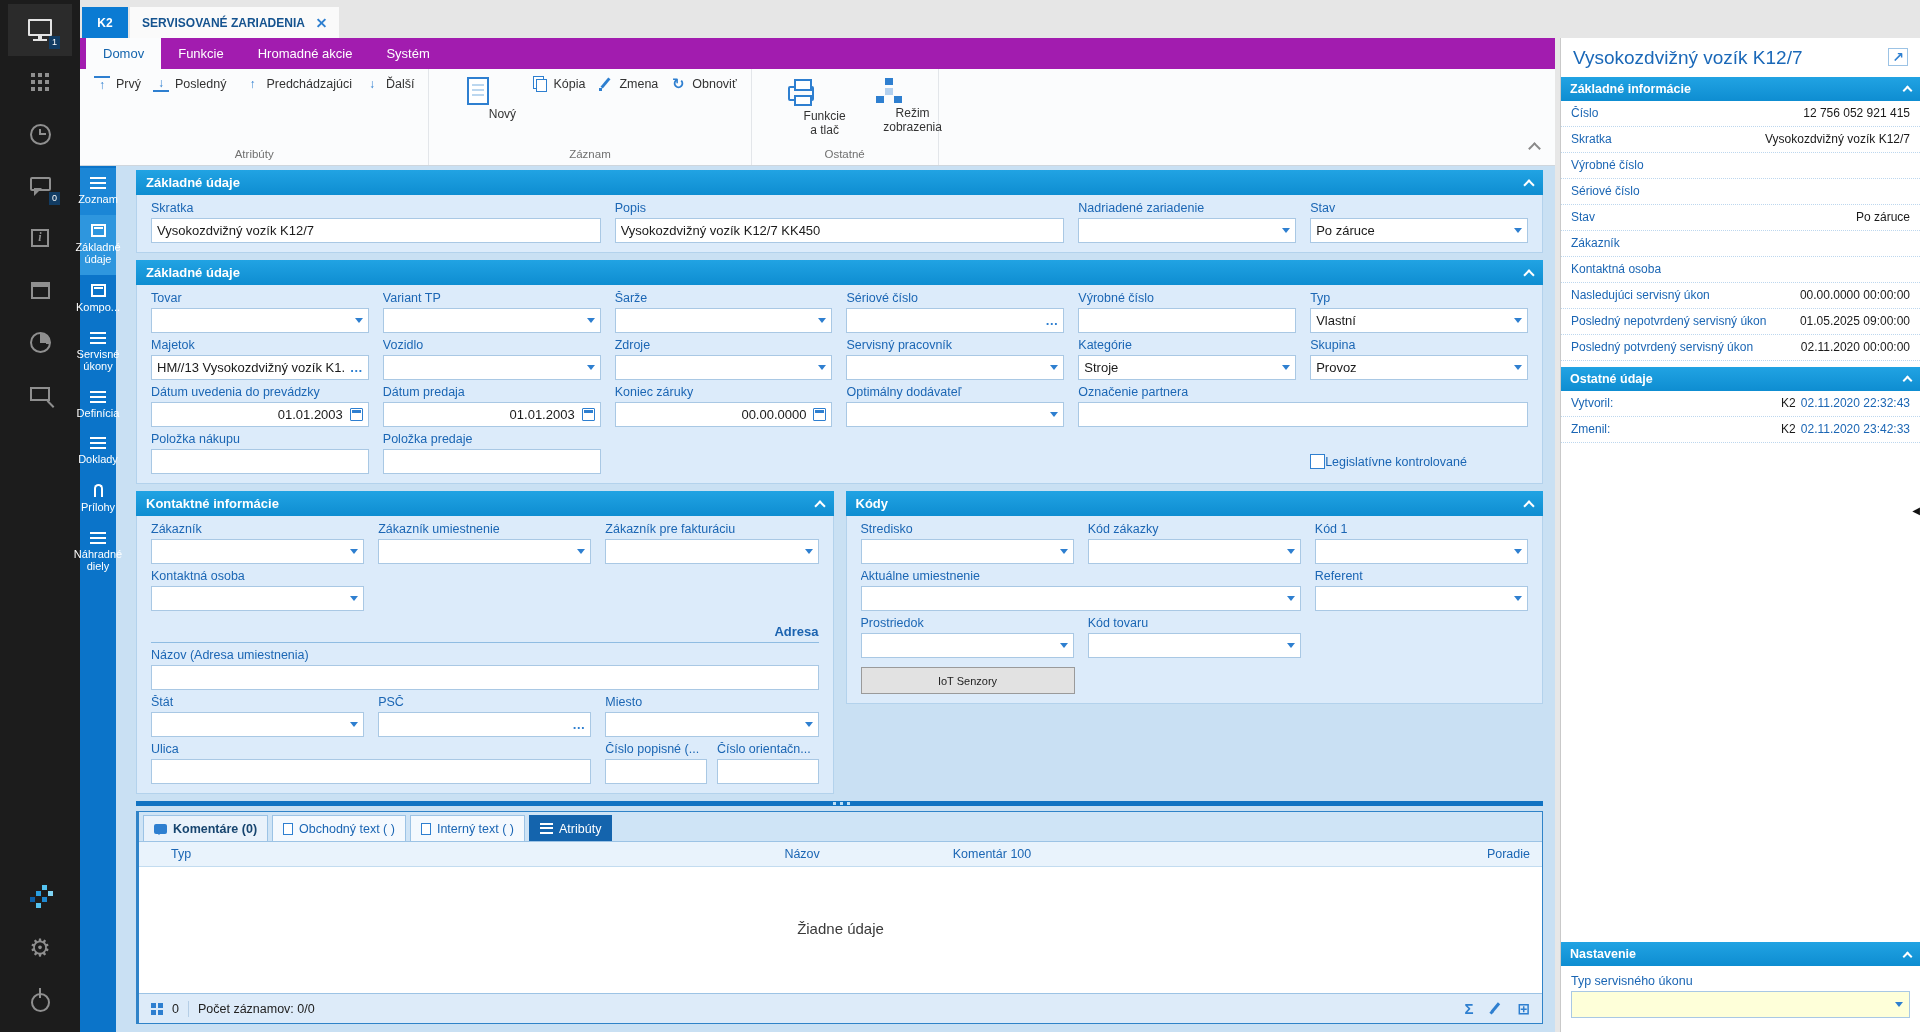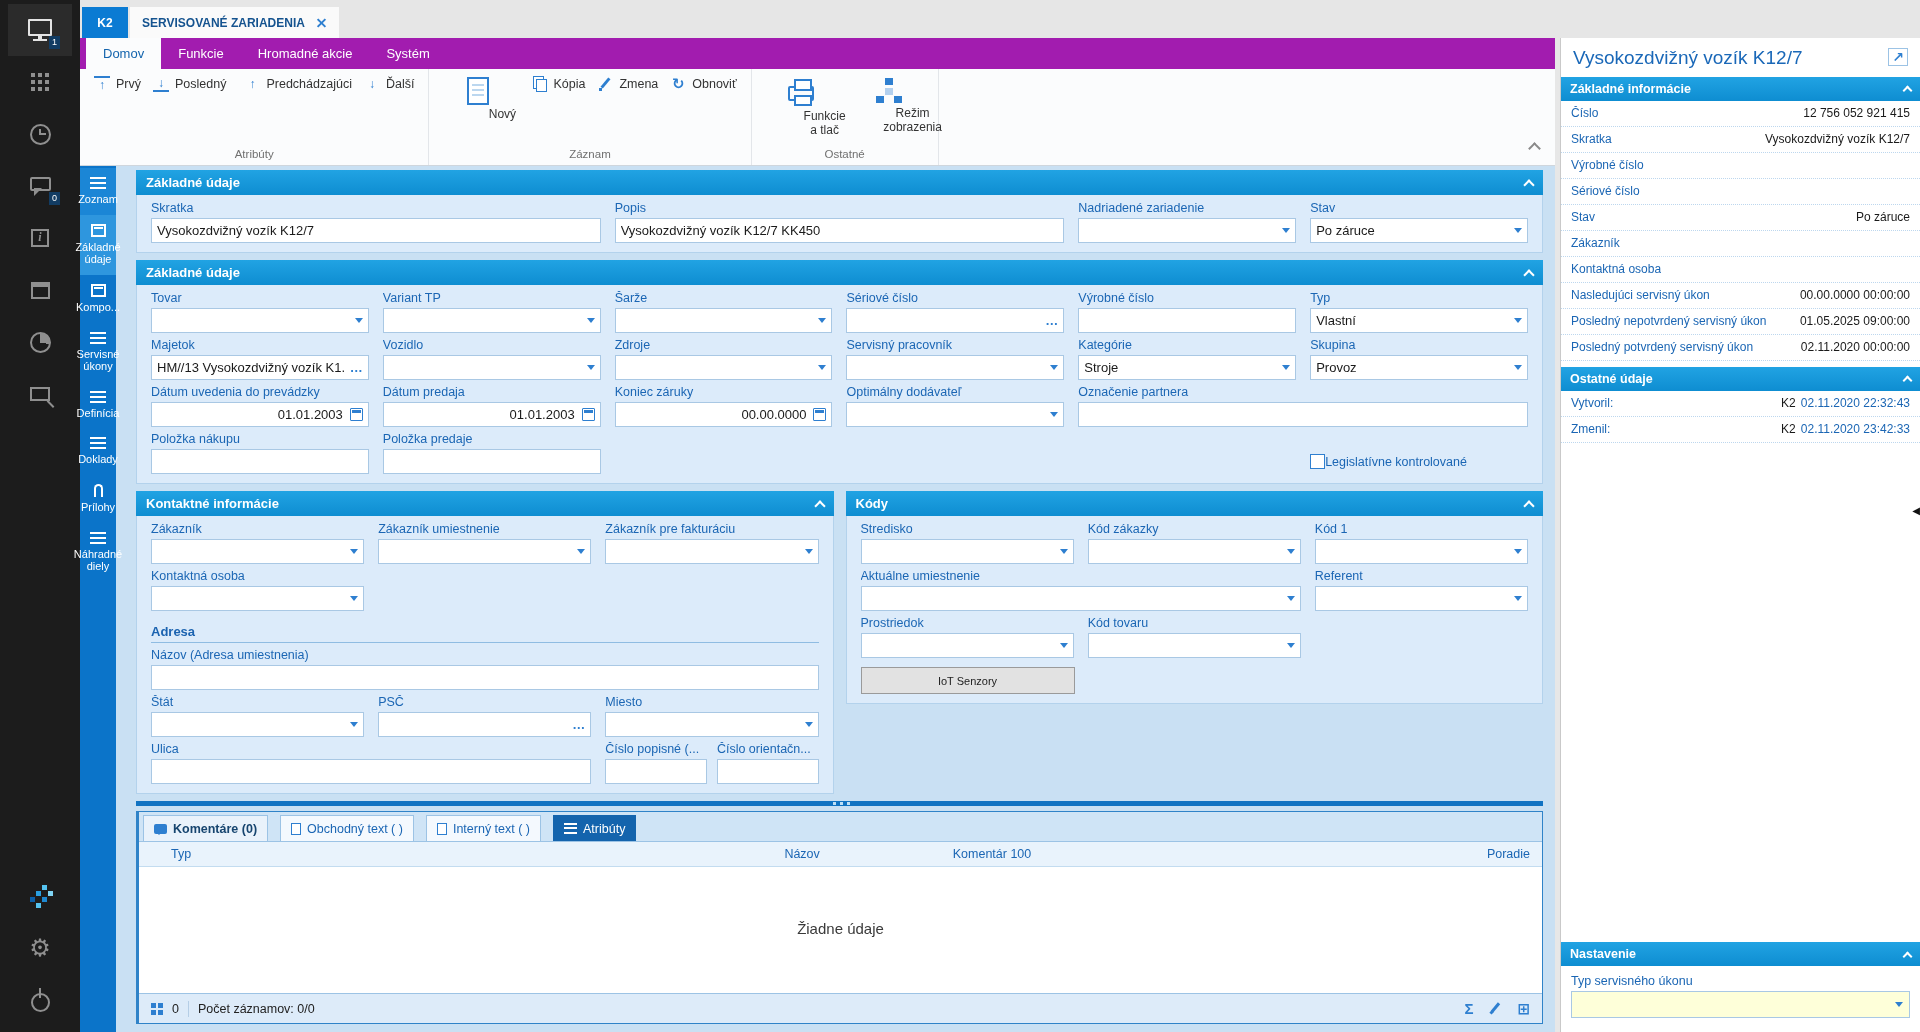--- a/index.html
+++ b/index.html
@@ -119,34 +119,34 @@
   .fgrid{display:grid;gap:5px 14px;}
   .fld{min-width:0;}
   .fld-label{color:#1b66b4;font-size:12.5px;margin-bottom:3px;white-space:nowrap;overflow:hidden;text-overflow:ellipsis;}
   .fld-input{height:25px;background:#fff;border:1px solid #a9c8e4;display:flex;align-items:center;padding:0 5px;font-size:13px;color:#1a1a1a;}
   .fld-input .val{flex:1;white-space:nowrap;overflow:hidden;min-width:0;}
   .fld-input.date .val{text-align:right;padding-right:3px;}
   .sufx.caret{width:0;height:0;border-left:4px solid transparent;border-right:4px solid transparent;border-top:5px solid #2e7fd0;margin-left:4px;flex:0 0 auto;}
   .sufx.dots{margin-left:4px;color:#2e7fd0;font-weight:bold;line-height:8px;flex:0 0 auto;}
   .sufx.cal{width:13px;height:13px;border:1.5px solid #2e7fd0;border-radius:1px;position:relative;margin-left:4px;flex:0 0 auto;}
   .sufx.cal::before{content:"";position:absolute;top:1px;left:1px;right:1px;height:3px;background:#2e7fd0;}
-  .sub-heading{color:#1b63b0;font-weight:bold;font-size:13px;border-bottom:1px solid #8fbce2;padding:6px 0 3px;margin-top:2px;align-self:end;}
+  .sub-heading{color:#1b63b0;font-weight:bold;font-size:13px;border-bottom:1px solid #8fbce2;padding:6px 0 3px;margin-top:2px;align-self:end;text-align:right;}
   .pair{display:flex;gap:10px;}
   .pair .fld{flex:1;min-width:0;}
   .chk-wrap{display:flex;align-items:flex-end;padding-bottom:5px;}
   .chk-row{display:flex;align-items:center;gap:0;}
   .chk-box{width:15px;height:15px;background:#fff;border:1px solid #2e7fd0;flex:0 0 auto;}
   .chk-label{color:#1b66b4;font-size:12.5px;white-space:nowrap;}
   .iot-btn{margin-top:9px;width:214px;height:27px;background:#e2e2e2;border:1px solid #9a9a9a;font-size:11px;color:#222;display:flex;align-items:center;justify-content:center;}
 
   
   .h-split{height:5px;background:#1173c2;margin-top:7px;position:relative;flex:0 0 auto;}
   .h-split-dots{position:absolute;left:50%;top:1px;width:3px;height:3px;background:#bfe0f6;box-shadow:-7px 0 0 #bfe0f6,7px 0 0 #bfe0f6;}
   .bottom-panel{flex:1;min-height:120px;margin-top:5px;background:#dcebf9;border:1px solid #2f83c8;border-left-width:3px;display:flex;flex-direction:column;}
-  .bp-tabs{display:flex;gap:12px;background:#cfe4f6;padding:3px 0 0 4px;align-items:flex-end;flex:0 0 auto;}
+  .bp-tabs{display:flex;gap:4px;background:#cfe4f6;padding:3px 0 0 4px;align-items:flex-end;flex:0 0 auto;}
   .bp-tab{height:26px;display:flex;align-items:center;gap:6px;padding:0 10px;background:#f4f9fe;border:1px solid #9cc3e5;border-bottom:none;color:#1b66b4;font-size:12.5px;white-space:nowrap;}
   .bp-tab.first{background:#e9f2fb;color:#17456f;font-weight:bold;}
   .bp-tab.selected{background:#1464ad;color:#fff;border-color:#1464ad;}
   .bt-ico{flex:0 0 auto;position:relative;}
   .bt-ico.comment{width:13px;height:10px;background:#2e7fd0;border-radius:2px;}
   .bt-ico.comment::after{content:"";position:absolute;left:2px;bottom:-4px;width:0;height:0;border:3px solid transparent;border-top-color:#2e7fd0;}
   .bt-ico.doc{width:10px;height:12px;border:1.5px solid #2e7fd0;background:#fff;}
   .bt-ico.list{width:13px;height:11px;background:repeating-linear-gradient(to bottom,#2e7fd0 0 2px,transparent 2px 4.5px);}
   .bp-tab.selected .bt-ico.list{background:repeating-linear-gradient(to bottom,#fff 0 2px,transparent 2px 4.5px);}
   .bp-head{height:26px;background:#e9f3fc;border-top:1px solid #9cc3e5;border-bottom:1px solid #c3dcf0;display:flex;align-items:center;font-size:12.5px;color:#1b66b4;flex:0 0 auto;}

